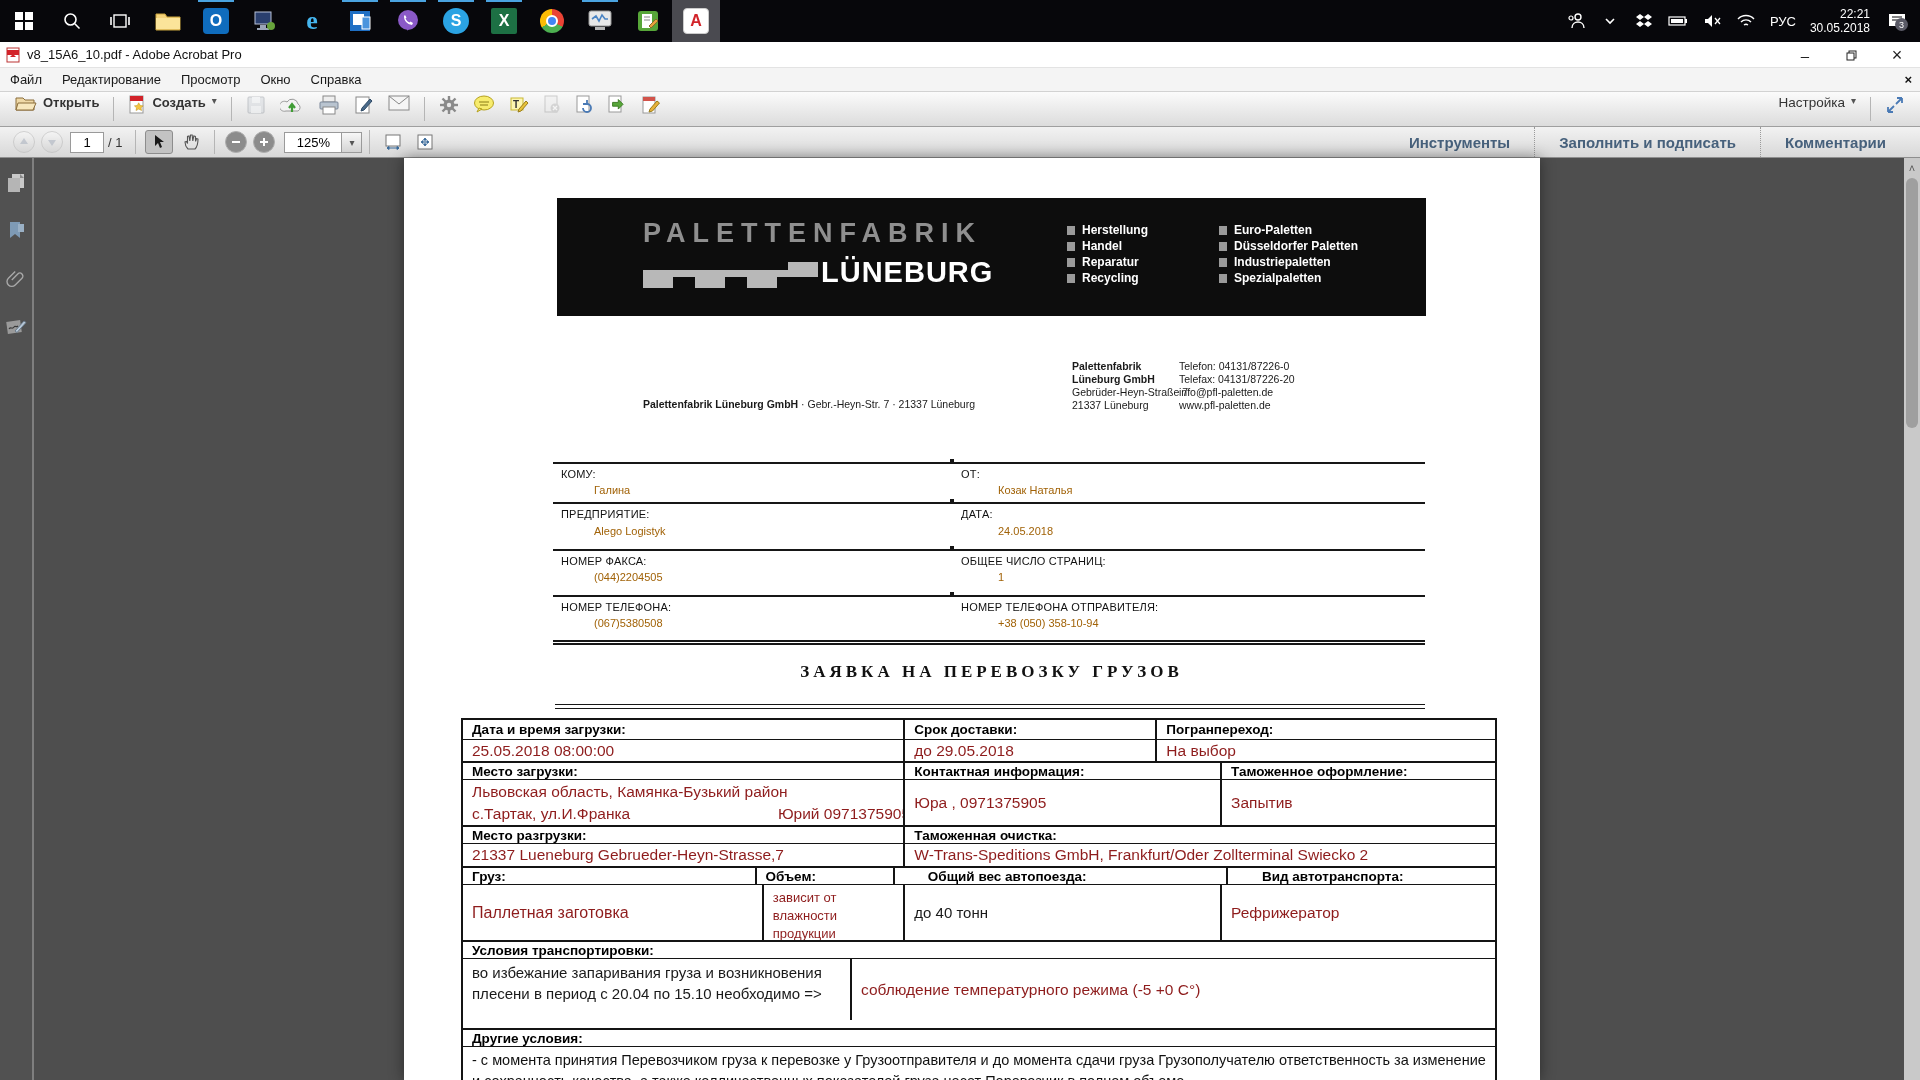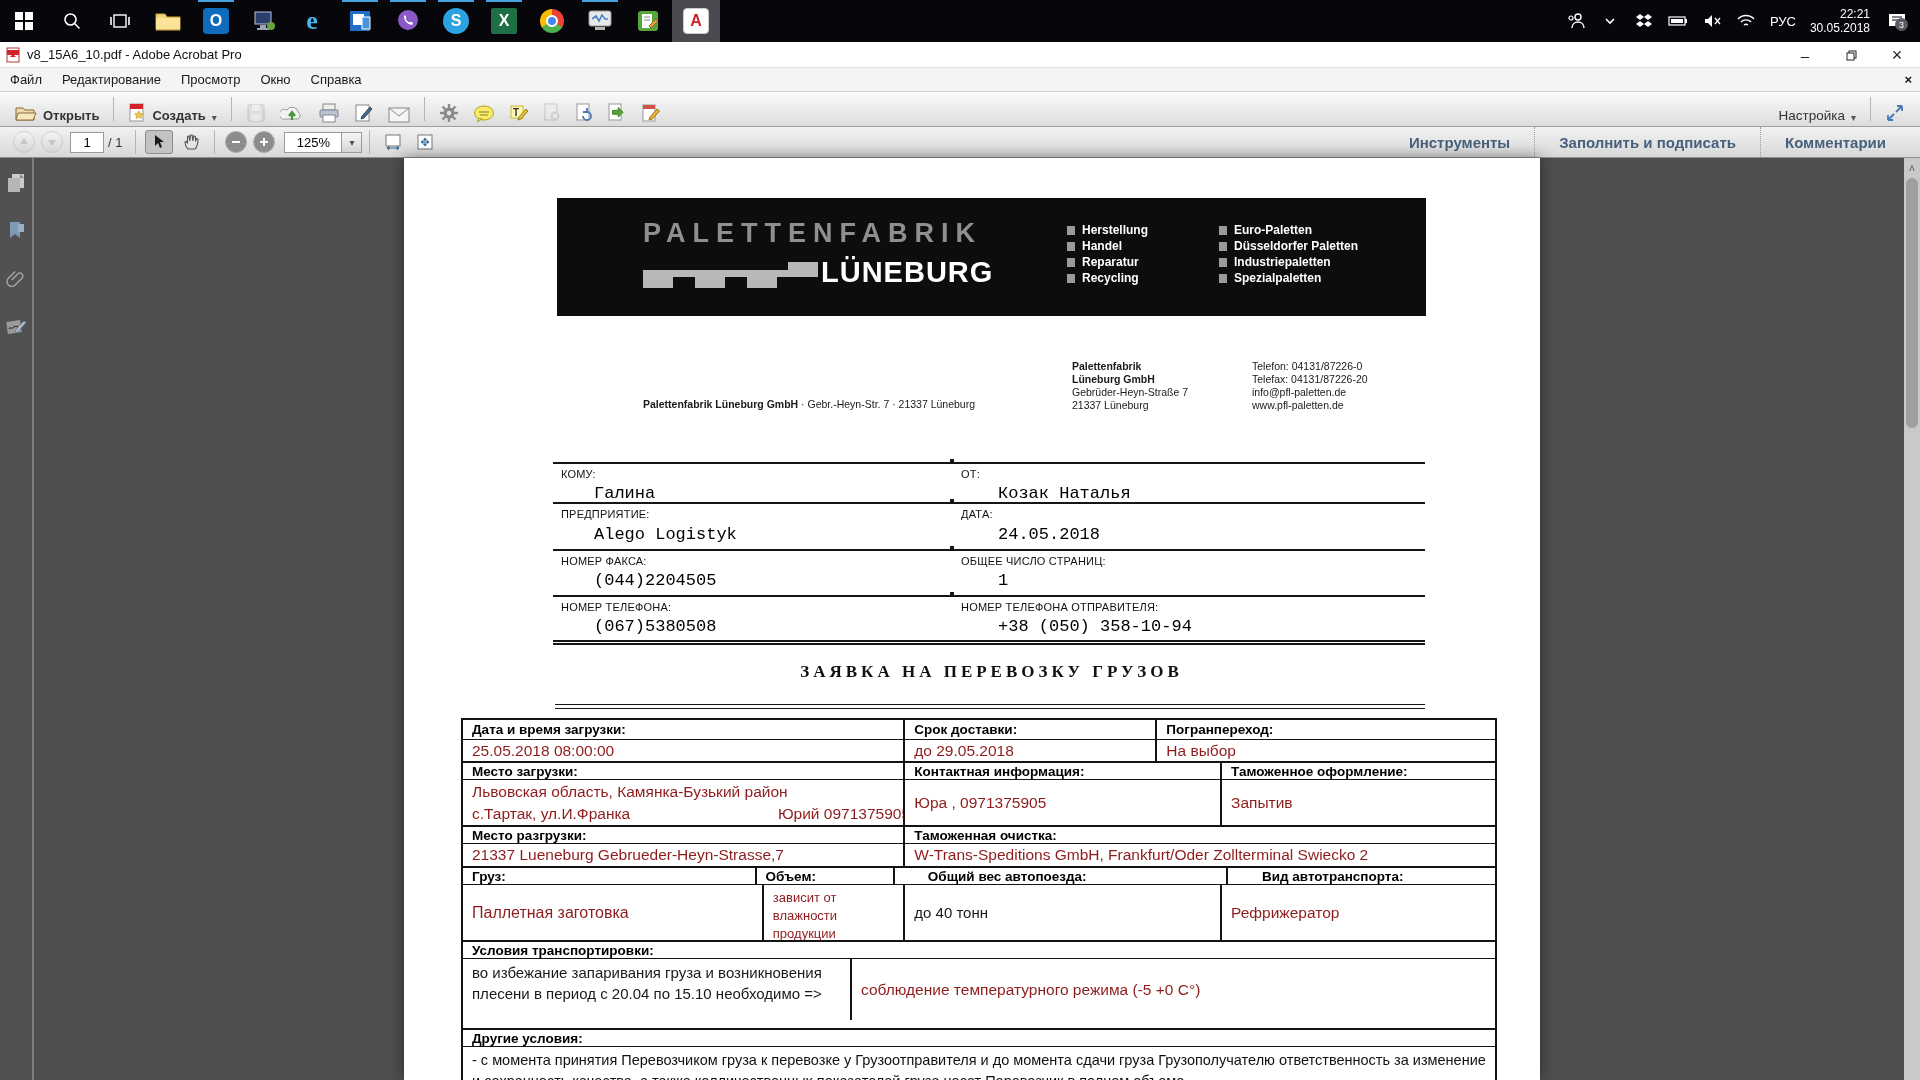--- a/index.html
+++ b/index.html
@@ -34,21 +34,21 @@
   
   .menubar { position:absolute; left:0; top:68px; width:1920px; height:24px; background:#f4f4f4;
              border-bottom:1px solid #d2d2d2; display:flex; align-items:center; }
   .menu-item { font-size:13px; color:#1a1a1a; padding:0 10px; height:100%; display:flex; align-items:center; }
   .menu-close { position:absolute; right:8px; font-weight:bold; font-size:13px; color:#111; }
 
   
   .toolbar { position:absolute; left:0; top:92px; width:1920px; height:35px;
              background:linear-gradient(#fbfbfb,#dcdcdc); border-bottom:1px solid #9f9f9f;
              display:flex; align-items:center; padding:0 8px; }
-  .tbtn { height:28px; display:flex; align-items:flex-end; gap:6px; padding:0 7px; border-radius:3px; }
+  .tbtn { height:28px; display:flex; align-items:flex-start; gap:6px; padding:0 7px; border-radius:3px; }
   .tbtn-label { font-size:13px; font-weight:bold; color:#333; }
   .tsep { width:1px; height:24px; background:#b5b5b5; margin:0 7px; }
   .caret { font-size:10px; color:#555; }
   .toolbar-right { margin-left:auto; display:flex; align-items:center; }
   .dim { opacity:.45; }
 
   
   .navbar { position:absolute; left:0; top:127px; width:1920px; height:31px;
             background:linear-gradient(#f2f2f2,#d8d8d8); border-bottom:1px solid #8e8e8e;
             display:flex; align-items:center; padding:0 10px; }
@@ -95,21 +95,21 @@
 
   
   .addr { font-size:10.5px; color:#1a1a1a; line-height:13px; }
   .addr b { font-weight:bold; }
 
   
   .fline { position:absolute; height:2px; background:#161616; left:149px; width:872px; }
   .fdline { position:absolute; left:149px; width:872px; height:5px; border-top:2px solid #161616; border-bottom:2px solid #161616; }
   .fdot { position:absolute; width:4px; height:4px; background:#161616; left:546px; }
   .flabel { position:absolute; font-size:11px; color:#111; letter-spacing:.2px; }
-  .fvalue { position:absolute; font-size:17px; color:#000000;font-family:Liberation Mono, monospace; }
+  .fvalue { position:absolute; font-size:11px; color:#a16207; }
 
   
   .rep-title { position:absolute; left:153px; top:504px; width:869px; text-align:center;
                font-family:"Liberation Serif", serif; font-weight:bold; font-size:17px; letter-spacing:4px; color:#111; }
   .tdline { position:absolute; left:151px; top:546px; width:870px; height:5px;
             border-top:1.5px solid #161616; border-bottom:1.5px solid #161616; }
 
   
   .ztable { position:absolute; left:57px; top:560px; width:1036px; border:2px solid #141414; border-bottom:none; }
   .trow { display:flex; width:100%; }
@@ -563,21 +563,21 @@
           </div>
       </div>
     </div>
 
     <div class="abs addr" style="left:668px; top:202px;">
       <b>Palettenfabrik</b><br>
       <b>Lüneburg GmbH</b><br>
       <span>Gebrüder-Heyn-Straße 7</span><br>
       <span>21337 Lüneburg</span>
     </div>
-    <div class="abs addr" style="left:848px; top:202px;">
+    <div class="abs addr" style="left:775px; top:202px;">
       <span>Telefon: 04131/87226-0</span><br>
       <span>Telefax: 04131/87226-20</span><br>
       <span>info@pfl-paletten.de</span><br>
       <span>www.pfl-paletten.de</span>
     </div>
     <div class="abs addr" style="left:239px; top:240px;">
       <b>Palettenfabrik Lüneburg GmbH</b><span> · Gebr.-Heyn-Str. 7 · 21337 Lüneburg</span>
     </div>
 
     <div class="fline" style="top:304px;"></div>

